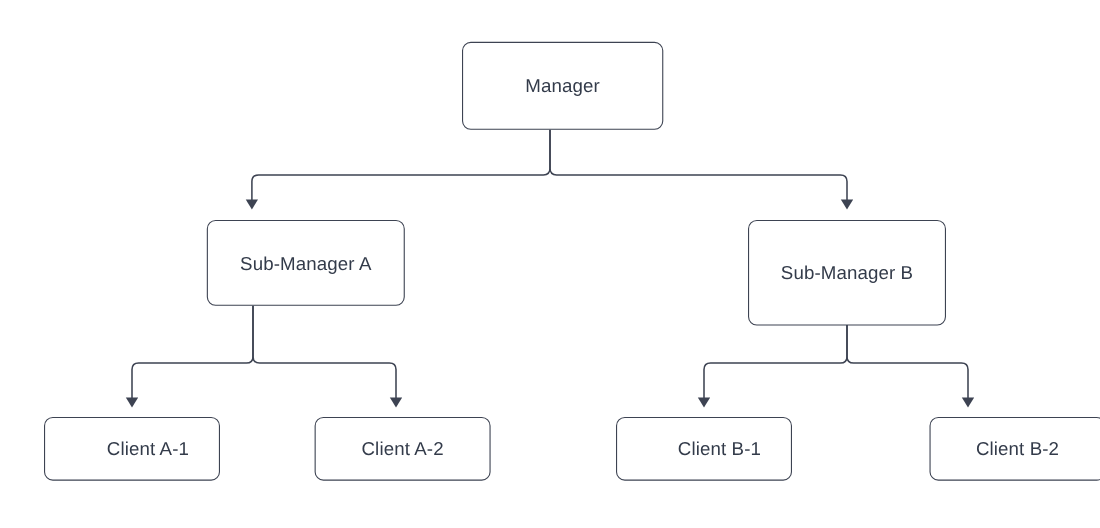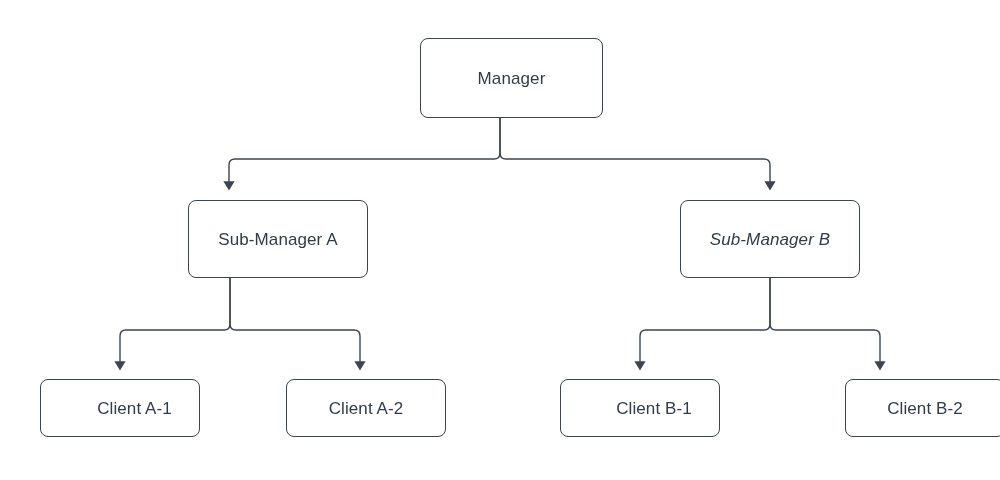--- a/index.html
+++ b/index.html
@@ -40,21 +40,21 @@
   }
   .node-label {
     font-size: 17px;
     line-height: 1;
     color: #333b4a;
     white-space: nowrap;
     letter-spacing: 0.1px;
   }
   .node-root  { left: 420px; top: 38px;  width: 183px; height: 80px; }
   .node-mid-a { left: 140px; top: 200px; width: 180px; height: 78px; margin-left: 48px; }
-  .node-mid-b { left: 680px; top: 200px; width: 180px; height: 78px; font-style: italic; }
+  .node-mid-b { left: 680px; top: 200px; width: 180px; height: 96px; }
   .node-leaf  { width: 160px; height: 58px; top: 379px; }
   .node-leaf-a1 { left: 40px; padding-left: 29px; }
   .node-leaf-a2 { left: 286px; }
   .node-leaf-b1 { left: 560px; padding-left: 28px; }
   .node-leaf-b2 { left: 800px; margin-left: 45px; }
 </style>
 </head>
 <body>
 
 <div id="diagram-canvas">

